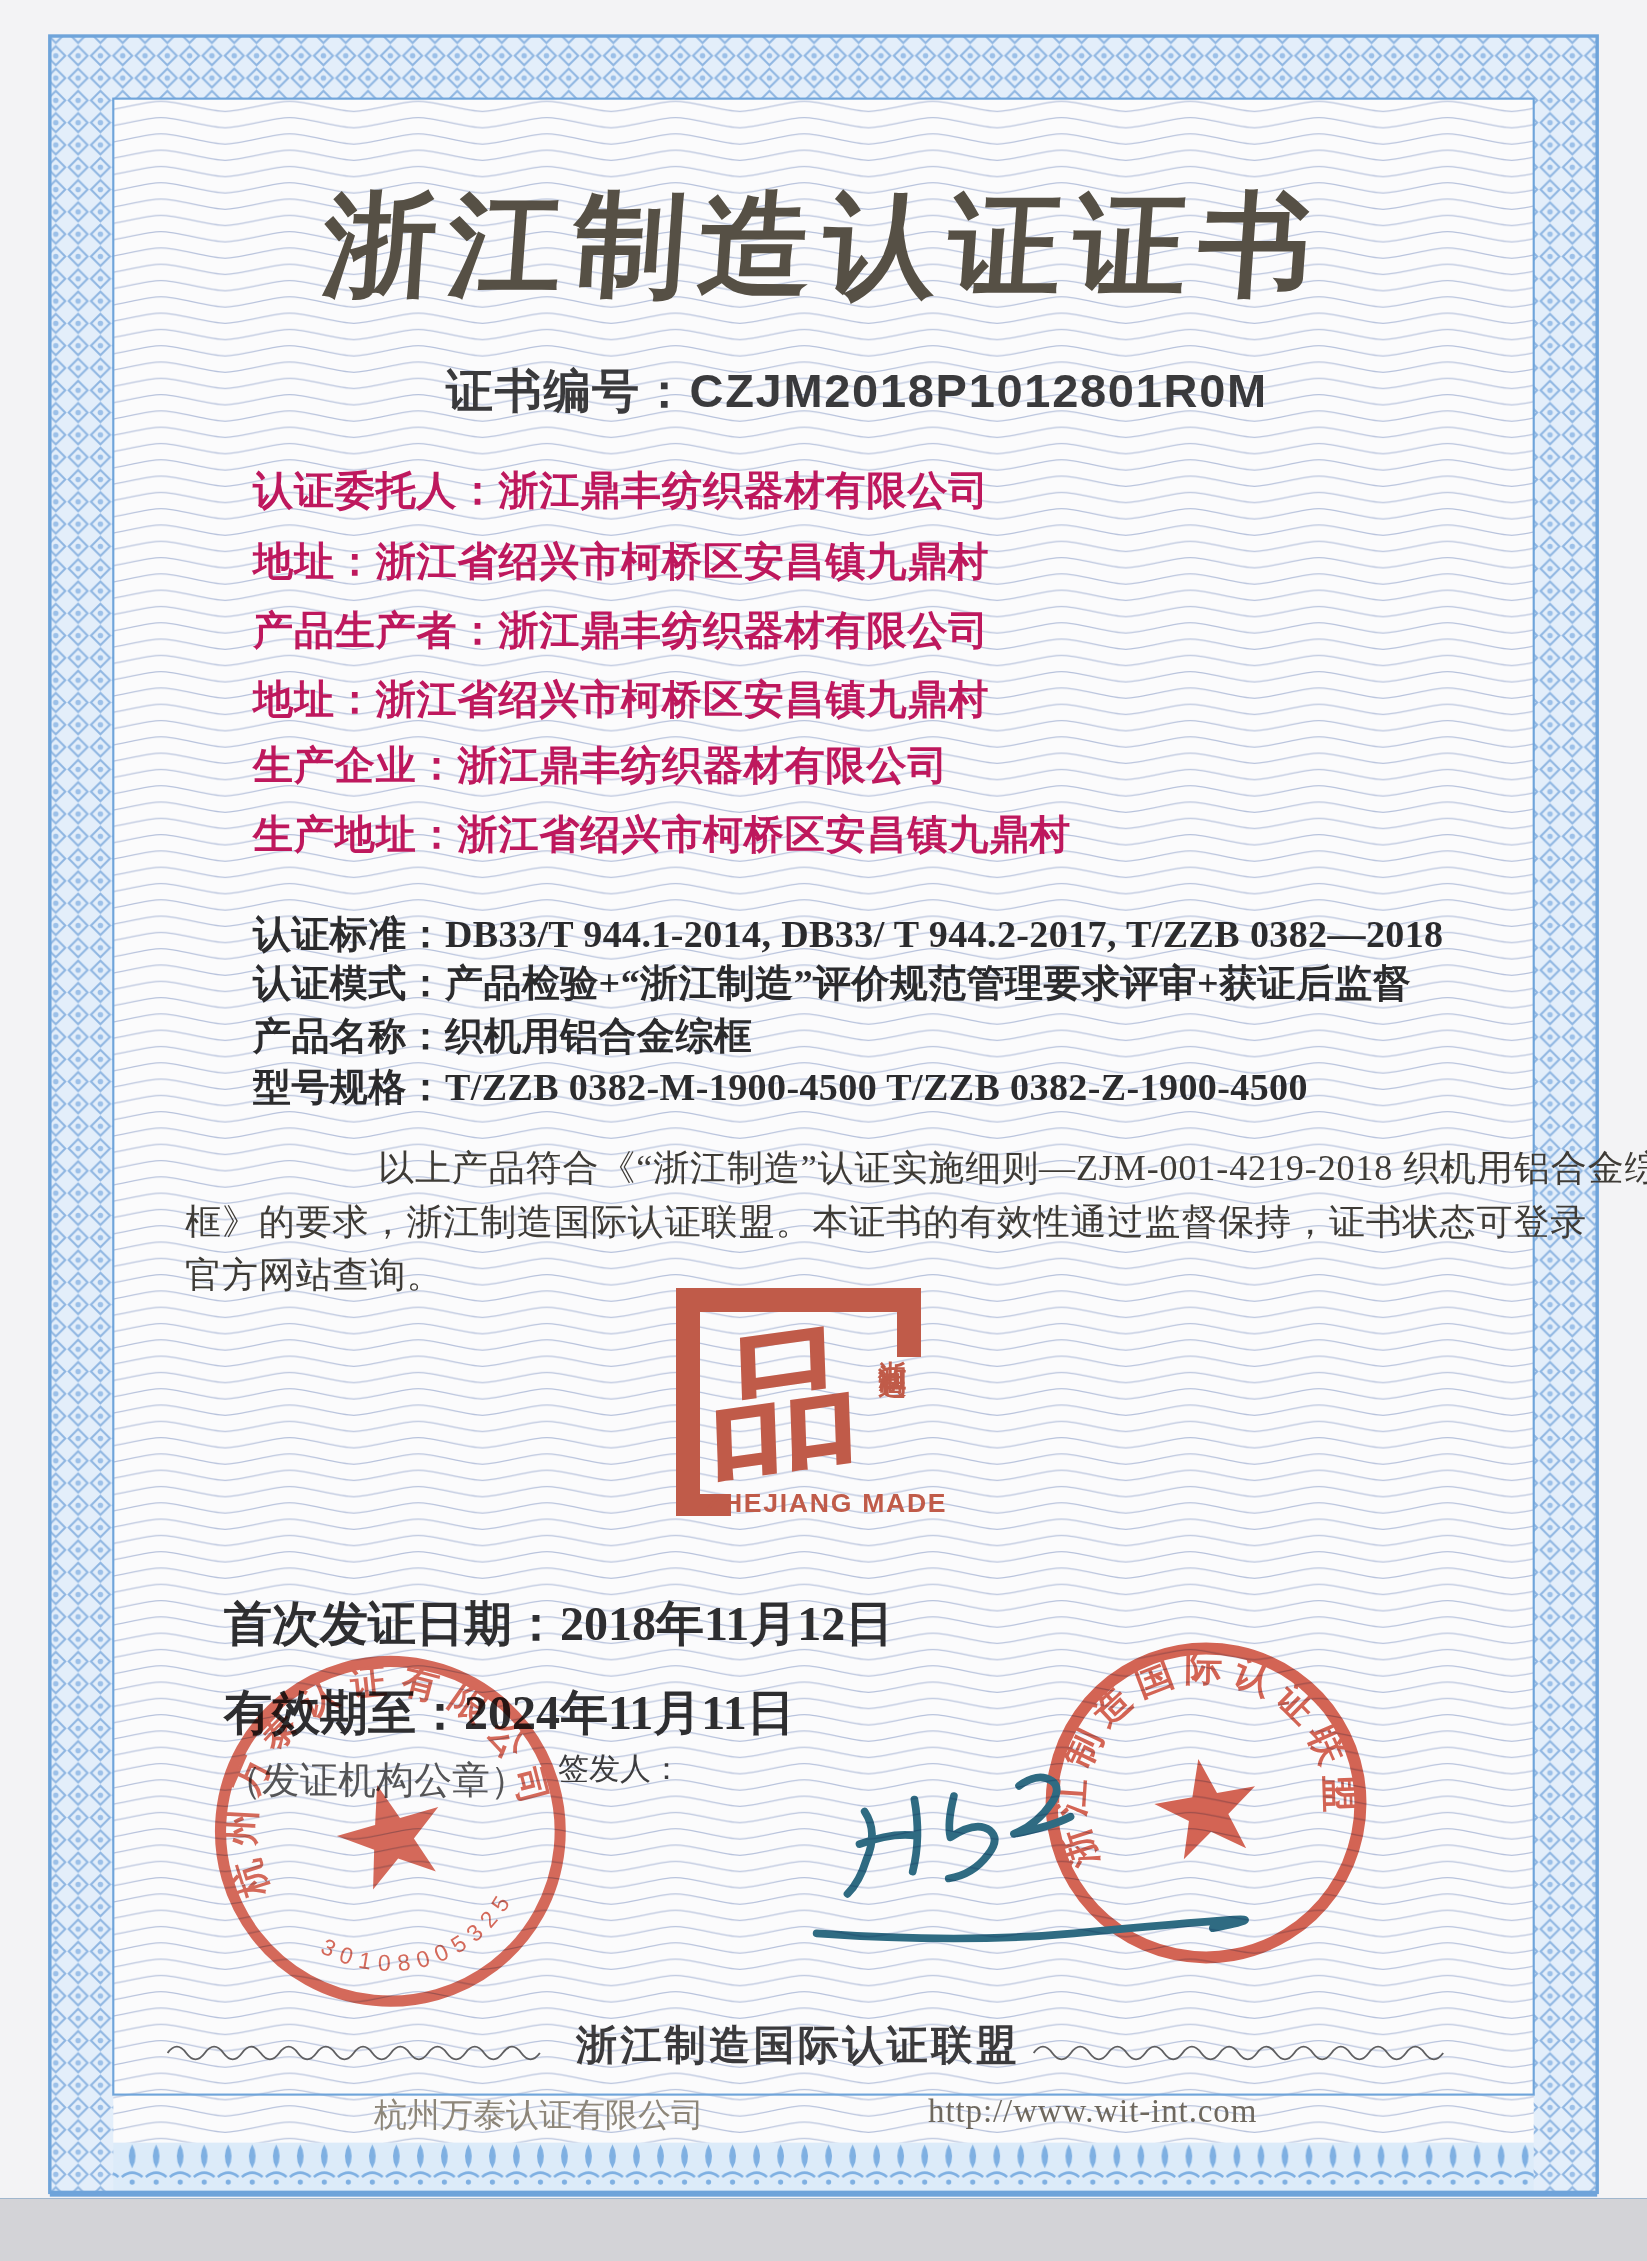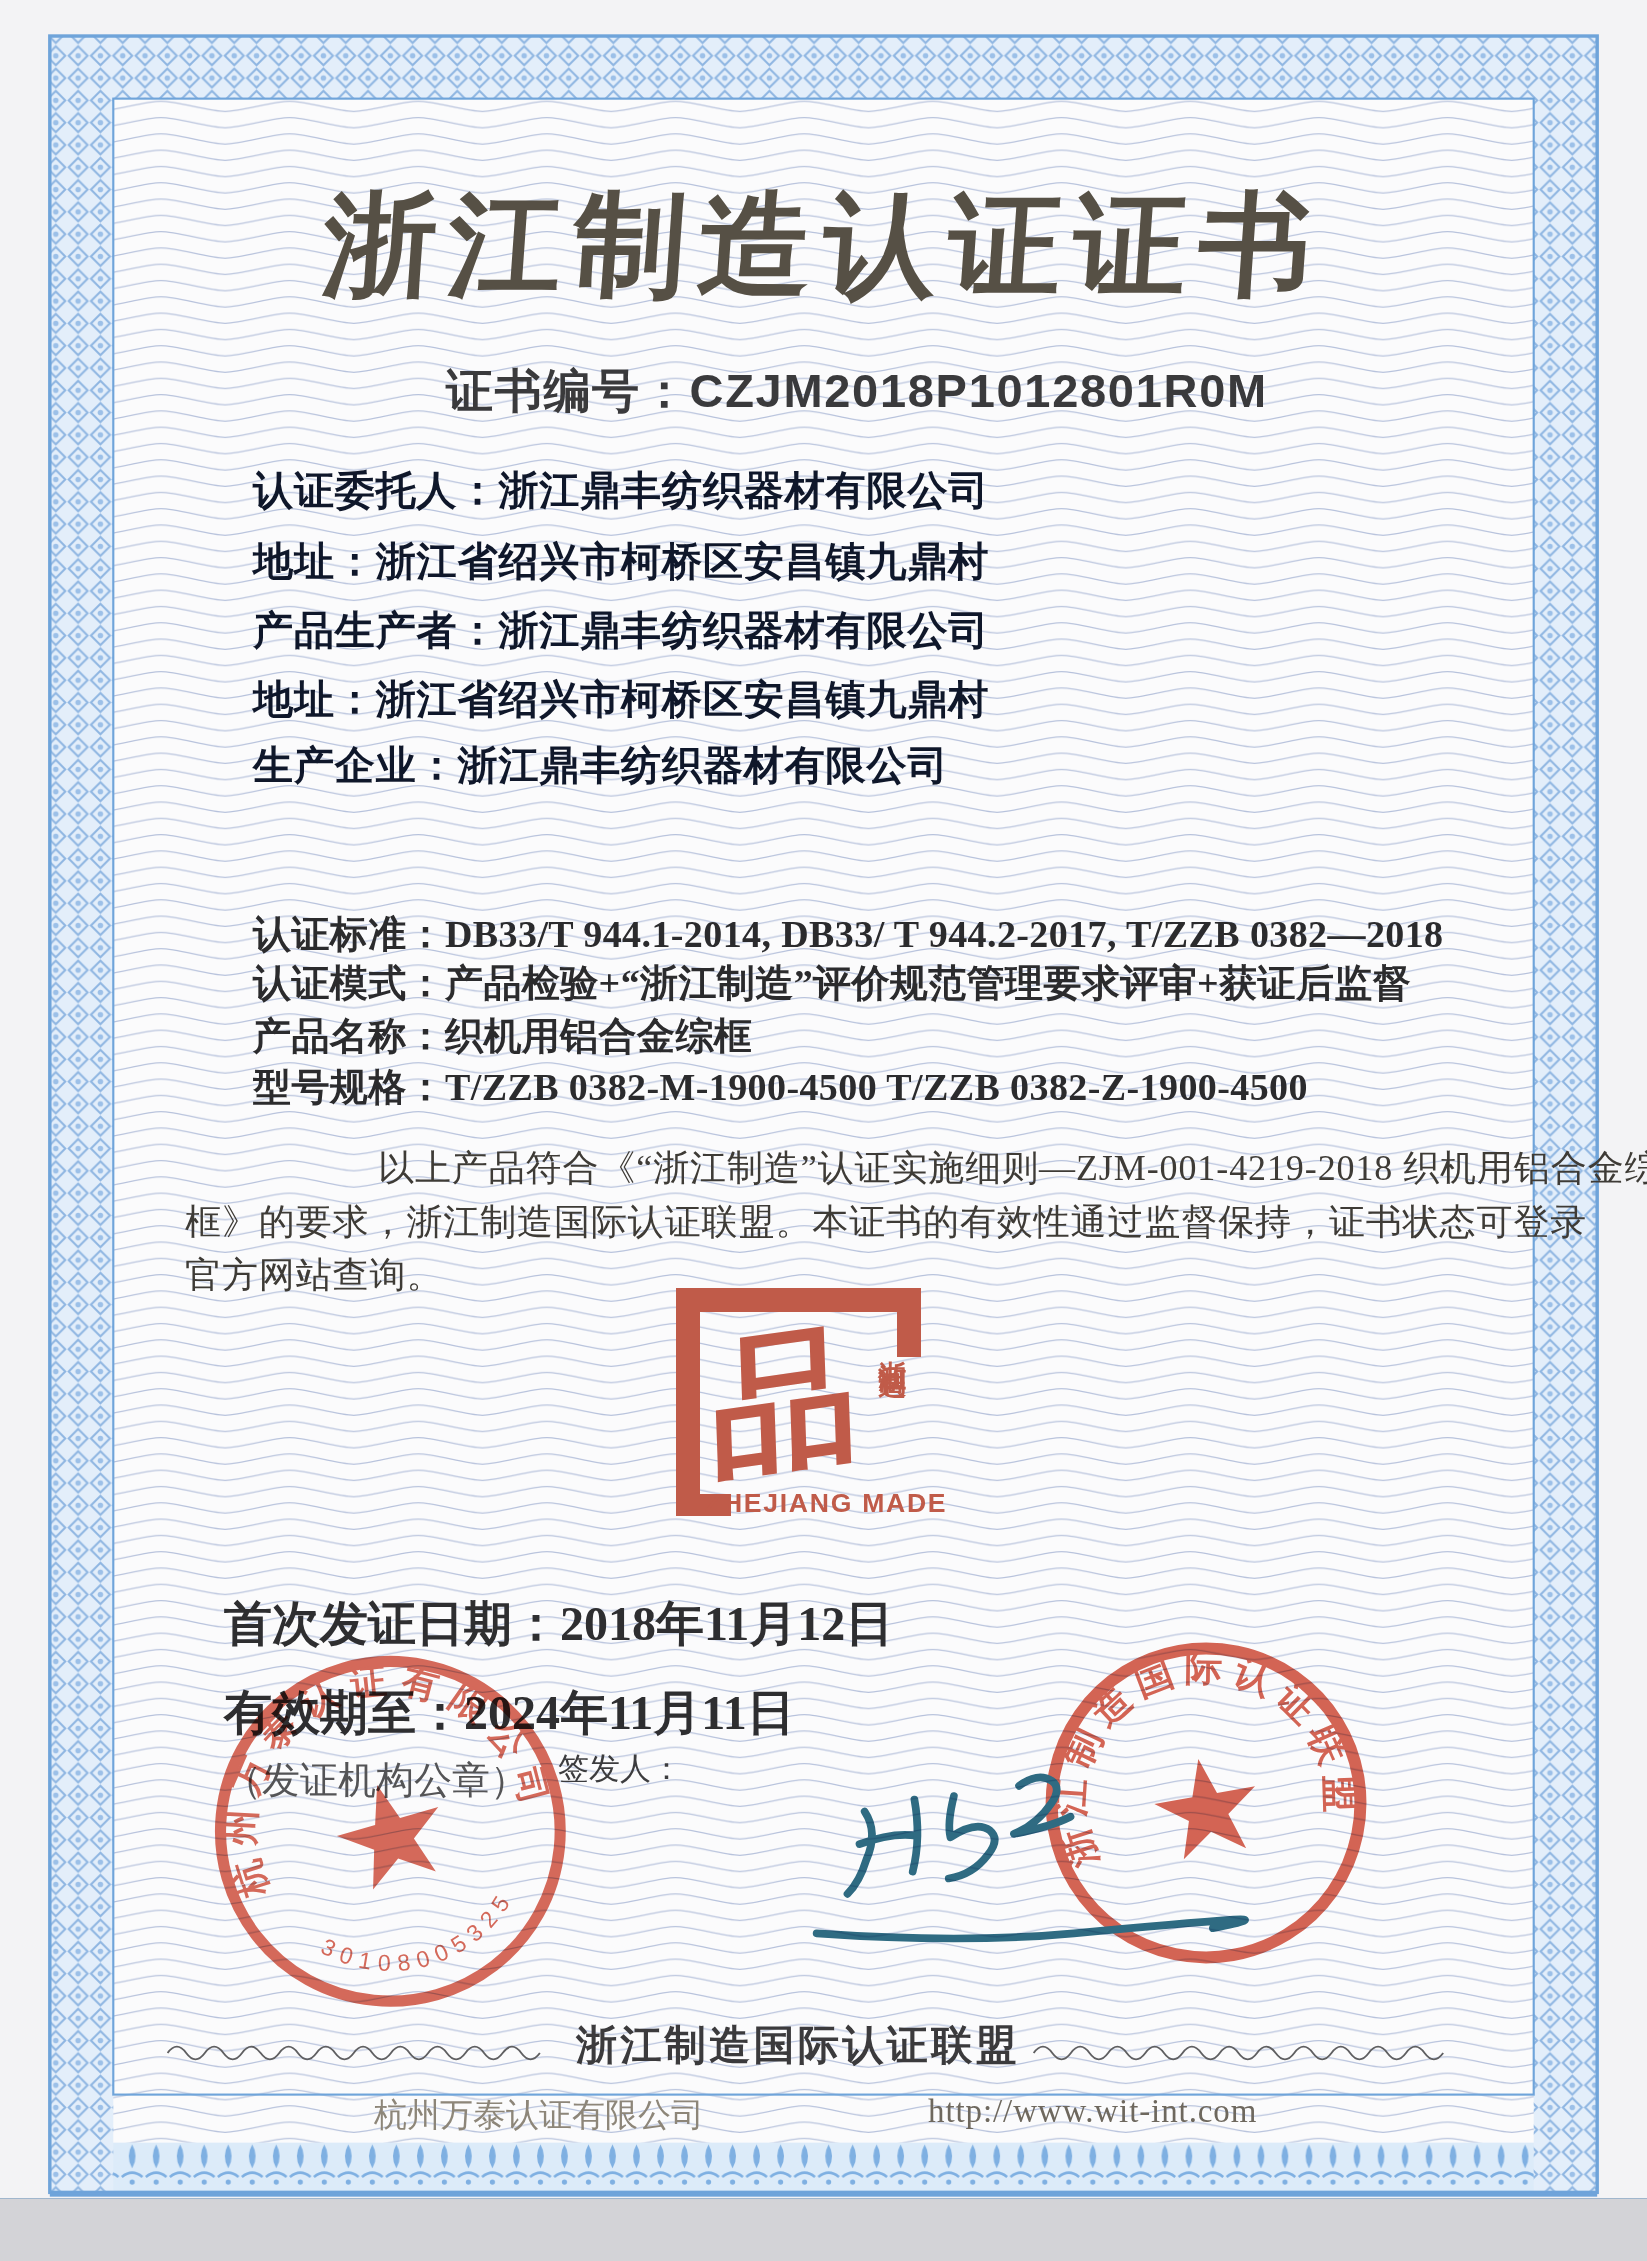--- a/index.html
+++ b/index.html
@@ -4,21 +4,21 @@
 <style>
   html,body{margin:0;padding:0;background:#e9e9ec;}
   #page{position:relative;width:1647px;height:2261px;background:#f3f3f5;overflow:hidden;
         font-family:"Liberation Serif","DejaVu Serif",serif;}
   .abs{position:absolute;white-space:nowrap;}
   
   .title{left:0;right:0;top:170px;text-align:center;font-size:113px;font-weight:bold;
          color:#565045;letter-spacing:12px;transform:skewX(-4deg);}
   .certnum{left:446px;top:360px;font-size:47px;color:#3a3a3c;
            font-family:"Liberation Sans","DejaVu Sans",sans-serif;font-weight:bold;letter-spacing:1.7px;}
-  .info{left:253px;font-size:40px;font-weight:bold;color:#0f172a;
+  .info{left:253px;font-size:40px;font-weight:bold;color:#be185d;
         font-family:"Liberation Sans","DejaVu Sans",sans-serif;letter-spacing:0.9px;}
   .attr{left:253px;font-size:38px;font-weight:600;color:#2b2b2d;letter-spacing:0.4px;}
   .stm{left:185px;font-size:36px;color:#3e3b36;letter-spacing:0.9px;}
   .stm.indent{left:378px;}
   .datesl{left:224px;font-size:48px;font-weight:600;color:#2e2e30;}
   .sealnote{left:224px;font-size:38px;font-weight:400;color:#55555ا7;color:#545456;}
   .signer{left:558px;top:1748px;font-size:31px;color:#3c3c3e;}
   .alliance{left:576px;top:2018px;font-size:41px;font-weight:bold;color:#3b3a3c;letter-spacing:3.4px;}
   .footco{left:374px;top:2093px;font-size:33px;color:#8d8679;}
   .footurl{left:928px;top:2093px;font-size:33px;color:#6e685e;letter-spacing:0.9px;}
@@ -74,20 +74,21 @@
 
   <div class="abs title">浙江制造认证证书</div>
 
   <div class="abs certnum"><span>证书编号：</span><span>CZJM2018P1012801R0M</span></div>
 
   <div class="abs info" style="top:463px">认证委托人：浙江鼎丰纺织器材有限公司</div>
   <div class="abs info" style="top:534px">地址：浙江省绍兴市柯桥区安昌镇九鼎村</div>
   <div class="abs info" style="top:603px">产品生产者：浙江鼎丰纺织器材有限公司</div>
   <div class="abs info" style="top:672px">地址：浙江省绍兴市柯桥区安昌镇九鼎村</div>
   <div class="abs info" style="top:738px">生产企业：浙江鼎丰纺织器材有限公司</div>
+  <div class="abs info" style="top:807px">生产地址：浙江省绍兴市柯桥区安昌镇九鼎村</div>
 
   <div class="abs attr" style="top:909px">认证标准：DB33/T 944.1-2014, DB33/ T 944.2-2017, T/ZZB 0382—2018</div>
   <div class="abs attr" style="top:958px">认证模式：产品检验+“浙江制造”评价规范管理要求评审+获证后监督</div>
   <div class="abs attr" style="top:1011px">产品名称：织机用铝合金综框</div>
   <div class="abs attr" style="top:1062px">型号规格：T/ZZB 0382-M-1900-4500 T/ZZB 0382-Z-1900-4500</div>
 
   <div class="abs stm indent" style="top:1144px">以上产品符合《“浙江制造”认证实施细则—ZJM-001-4219-2018 织机用铝合金综</div>
   <div class="abs stm" style="top:1198px">框》的要求，浙江制造国际认证联盟。本证书的有效性通过监督保持，证书状态可登录</div>
   <div class="abs stm" style="top:1251px">官方网站查询。</div>
 

